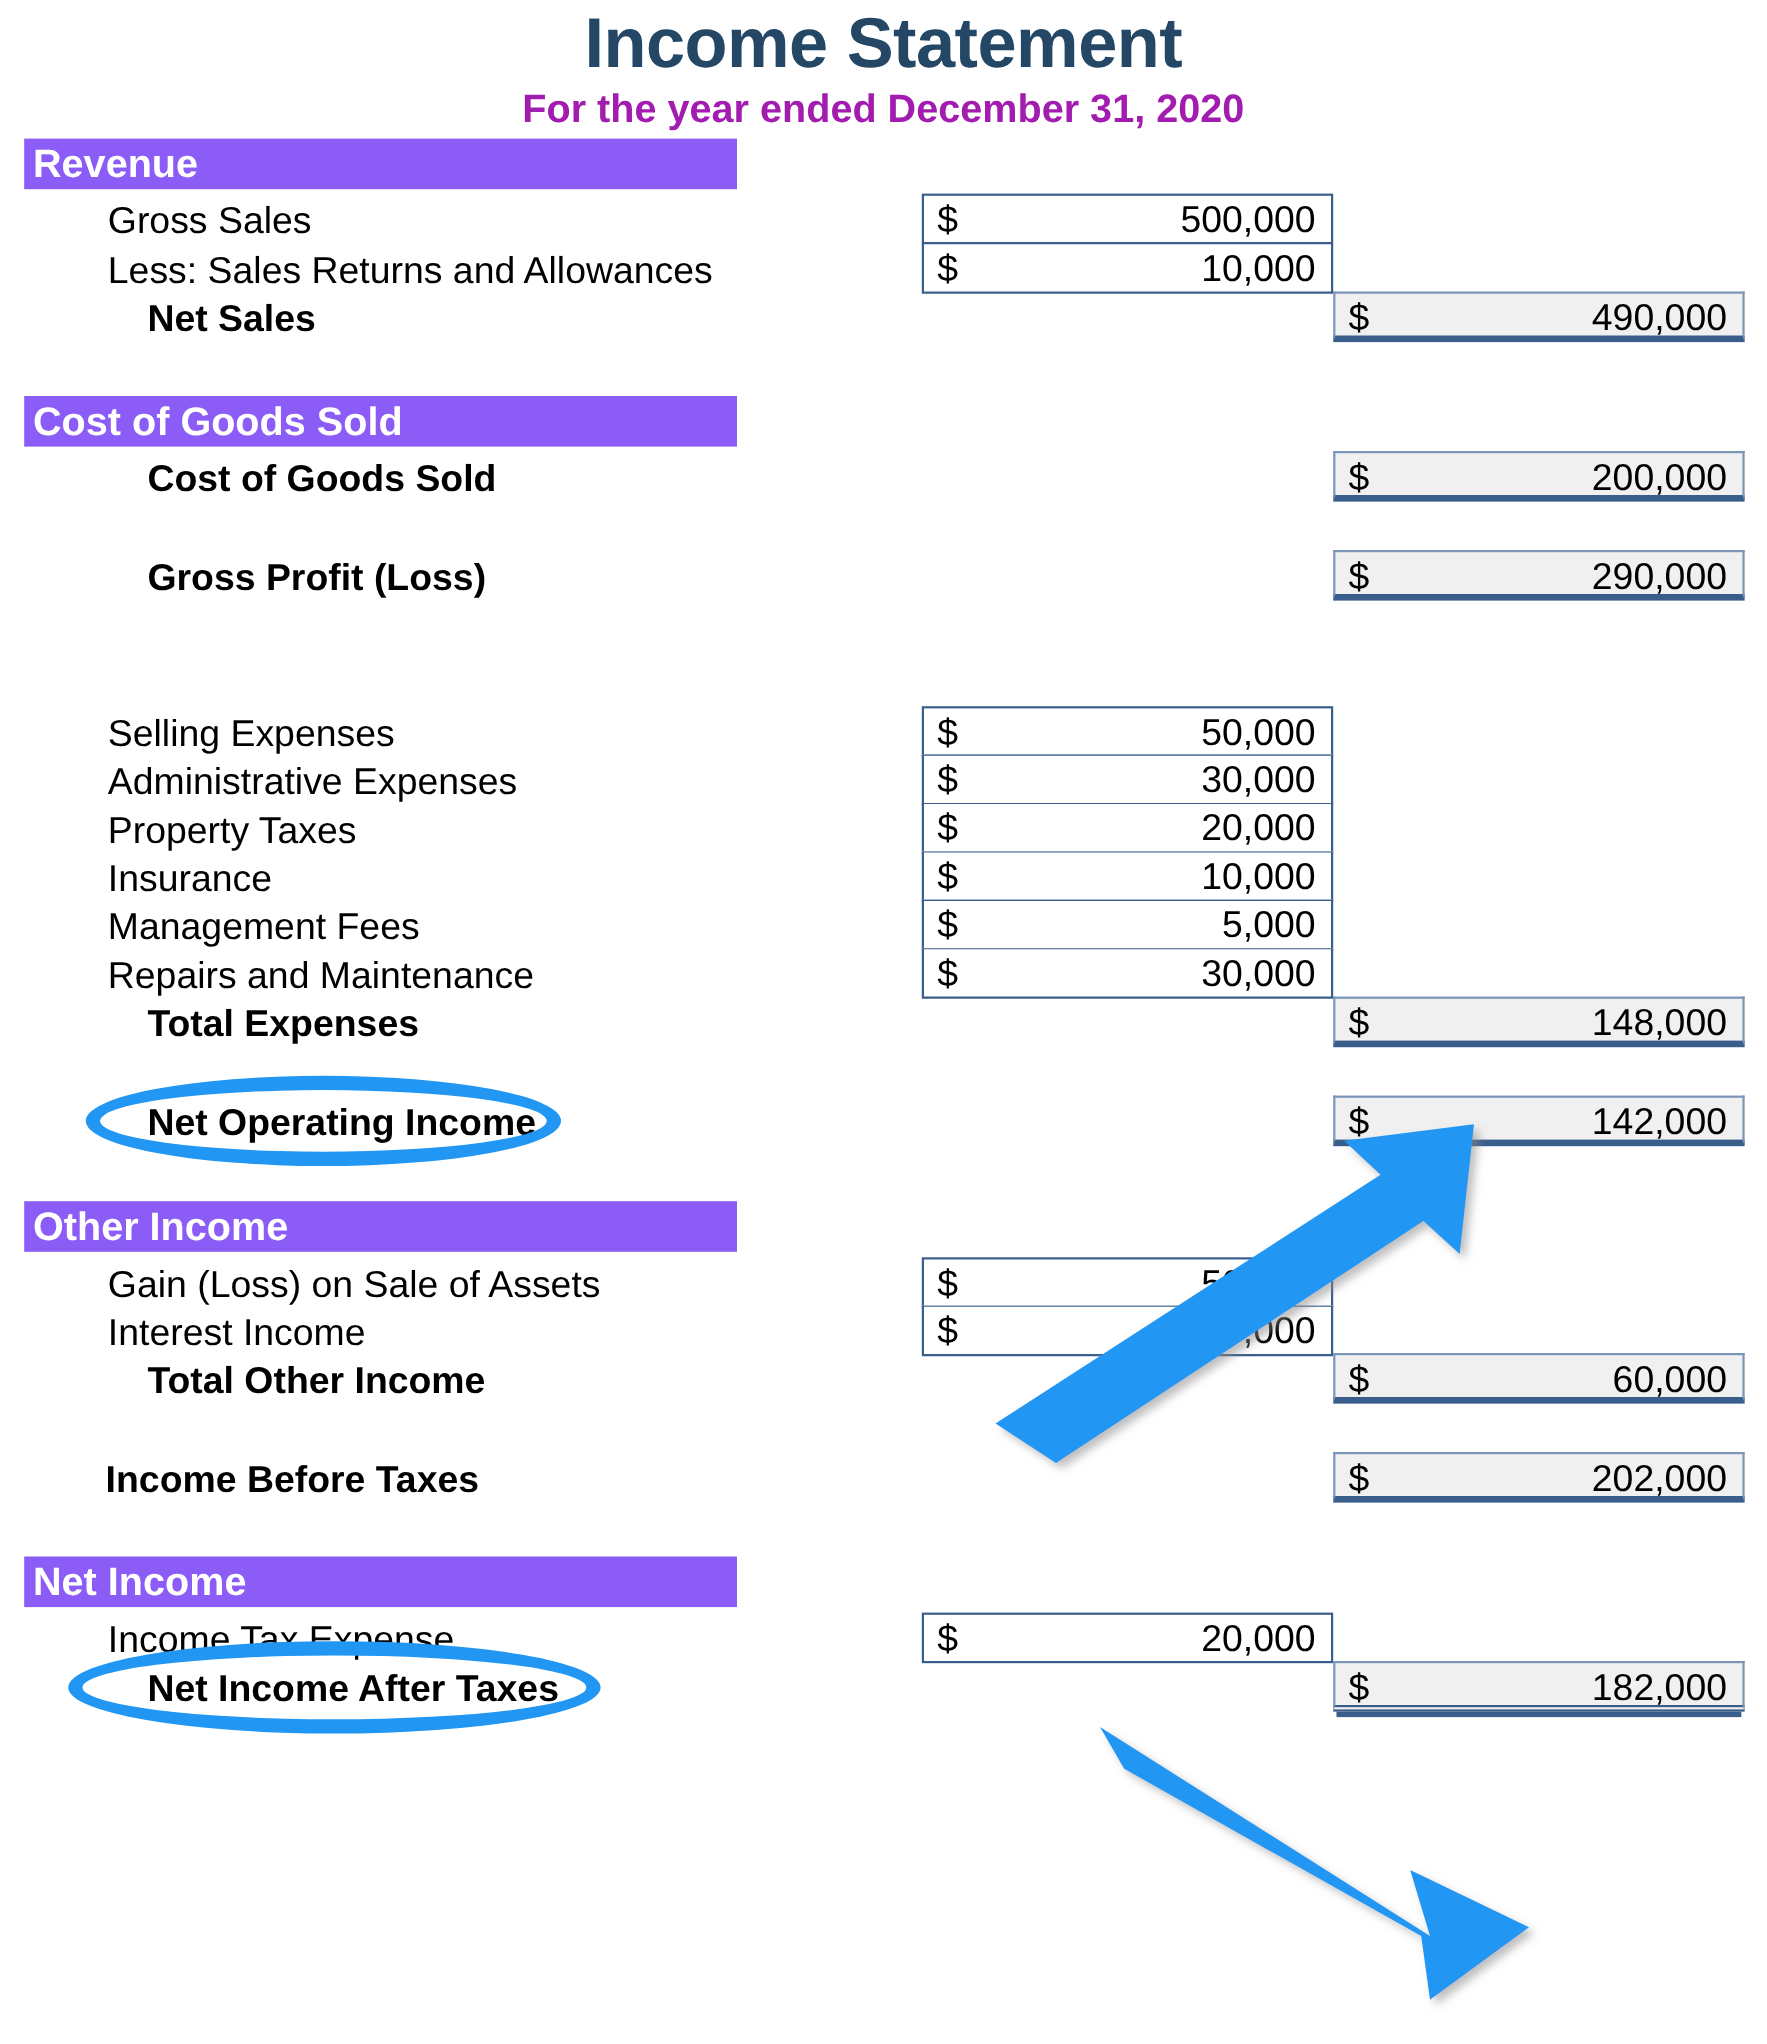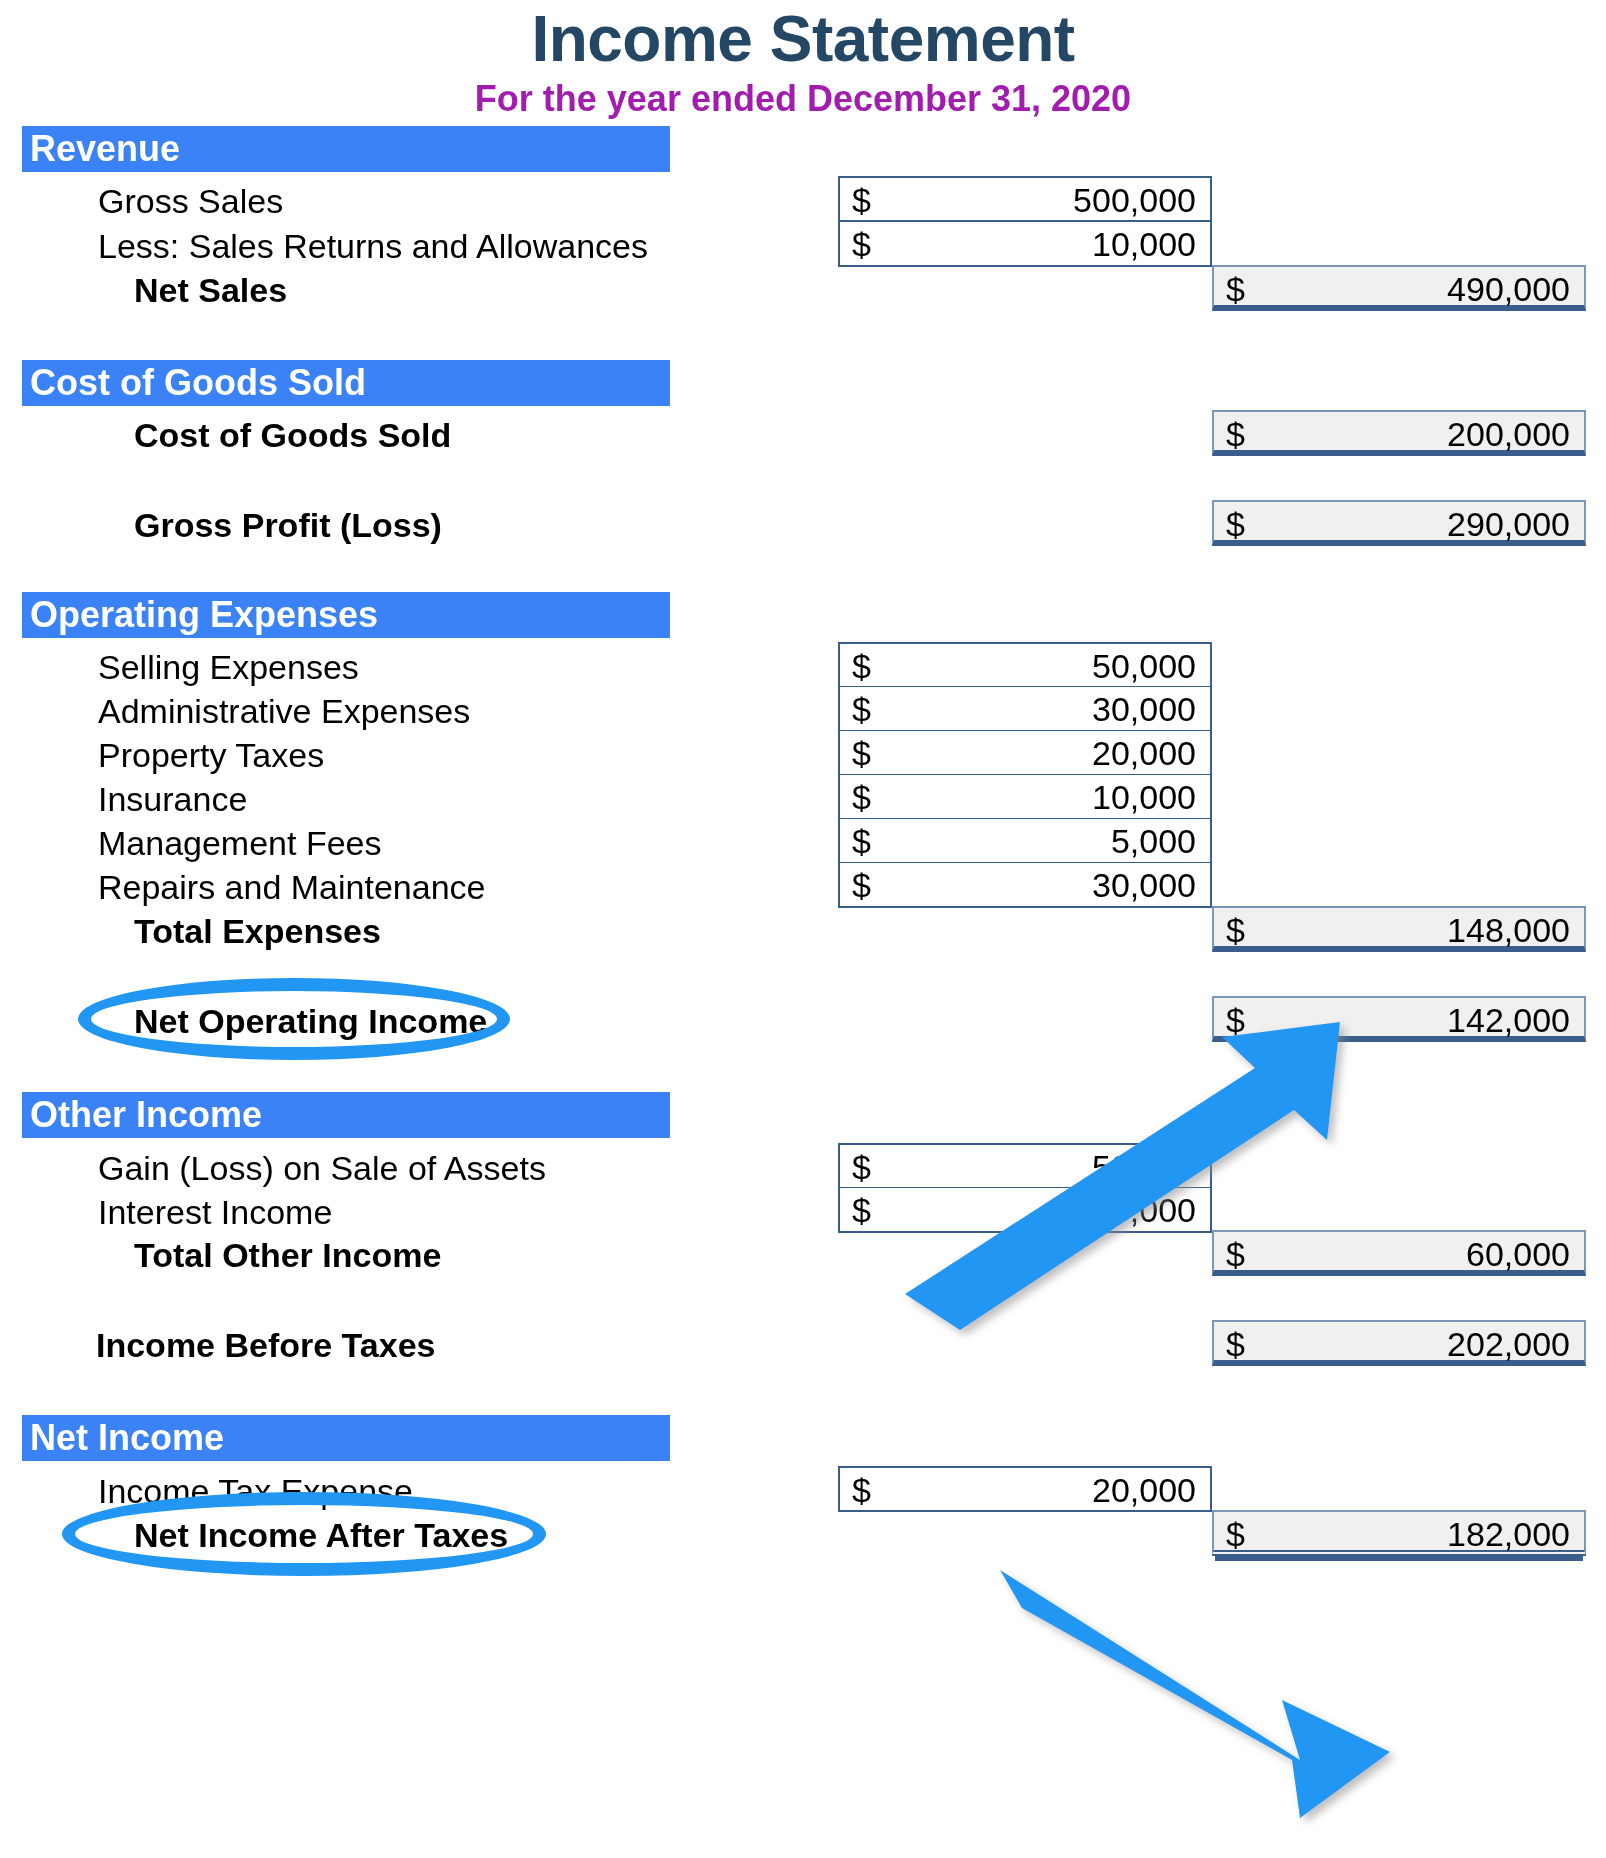--- a/index.html
+++ b/index.html
@@ -53,21 +53,21 @@
     width: 1606px;
     height: 52px;
   }
 
   
   .sec-bar {
     position: absolute;
     left: 22px;
     width: 648px;
     height: 46px;
-    background: #3b82f6;
+    background: #8b5cf6;
     color: #ffffff;
     font-size: 36px;
     font-weight: bold;
     line-height: 46px;
     padding-left: 8px;
     box-sizing: border-box;
     white-space: nowrap;
     overflow: hidden;
   }
 
@@ -197,23 +197,20 @@
   </div>
 
   <div class="row" style="top:500px;">
     <div class="label sub">Gross Profit (Loss)</div>
     <div class="box col-total" style="top:0;">
       <span class="cur">$</span>
       <span class="amt">290,000</span>
     </div>
   </div>
 
-  <div class="row" style="top:592px;">
-    <div class="sec-bar">Operating Expenses</div>
-  </div>
 
   <div class="row" style="top:642px;">
     <div class="label">Selling Expenses</div>
     <div class="box col-detail" style="top:0;">
       <span class="cur">$</span>
       <span class="amt">50,000</span>
     </div>
   </div>
 
   <div class="row" style="top:686px;">

